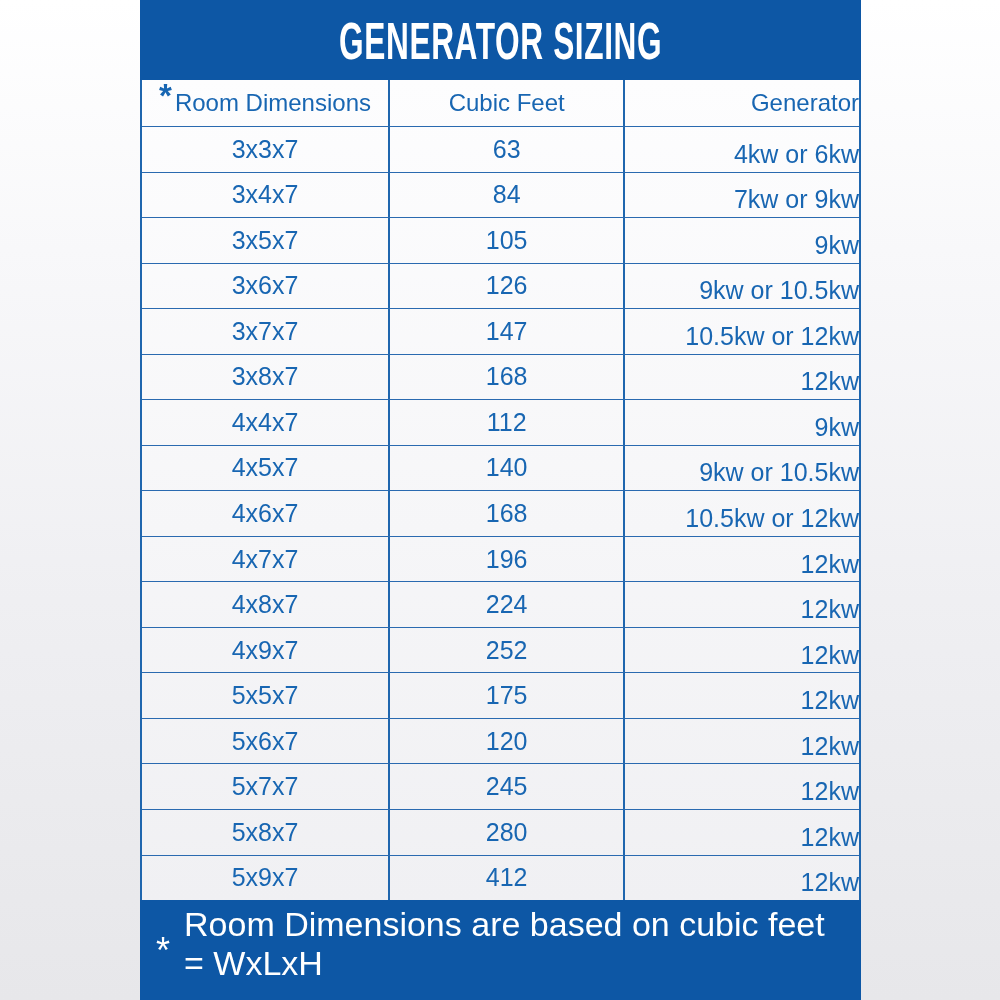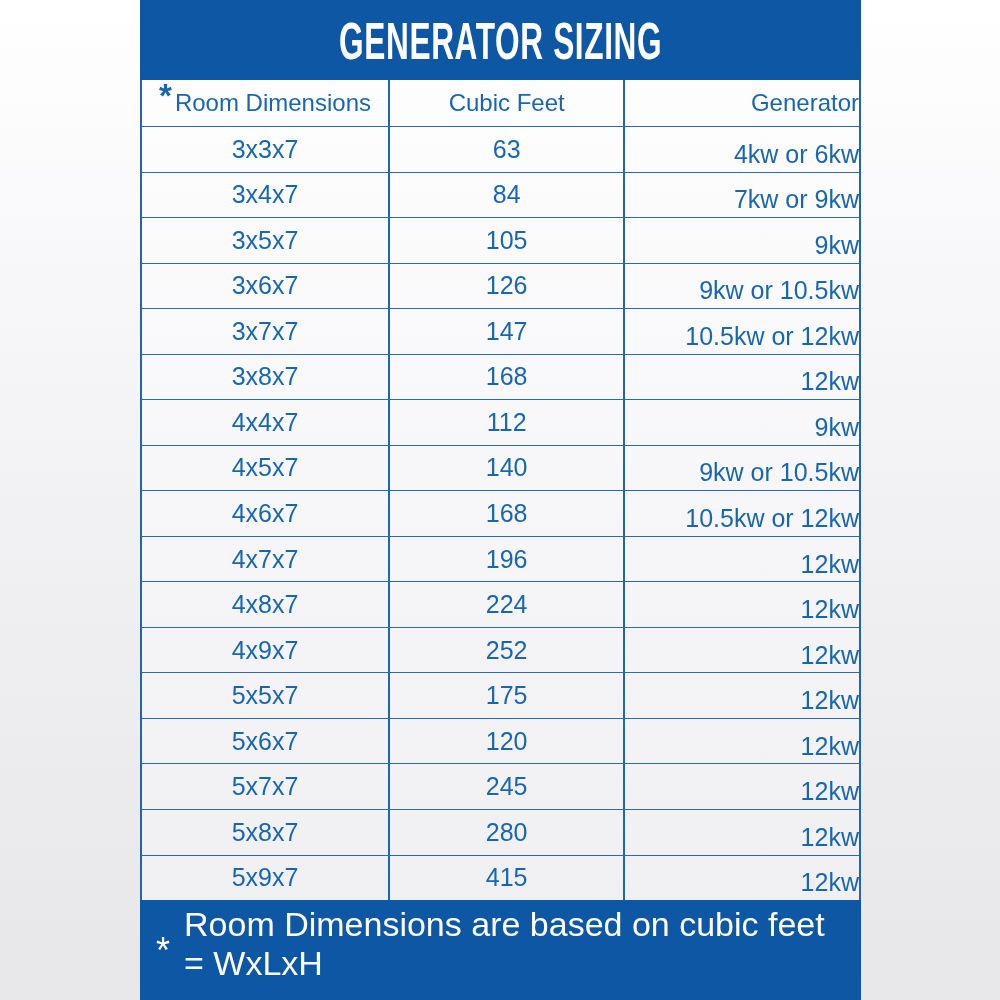--- a/index.html
+++ b/index.html
@@ -173,21 +173,21 @@
   </div>
 
   <div class="tr">
     <div class="td c1">5x8x7</div>
     <div class="td c2">280</div>
     <div class="td c3">12kw</div>
   </div>
 
   <div class="tr">
     <div class="td c1">5x9x7</div>
-    <div class="td c2">415</div>
+    <div class="td c2">412</div>
     <div class="td c3">12kw</div>
   </div>
 </div>
     </div>
 
     <div class="footer-band">
       <span class="f-ast">*</span>
       <span class="f-text">Room Dimensions are based on cubic feet = WxLxH</span>
     </div>
 

